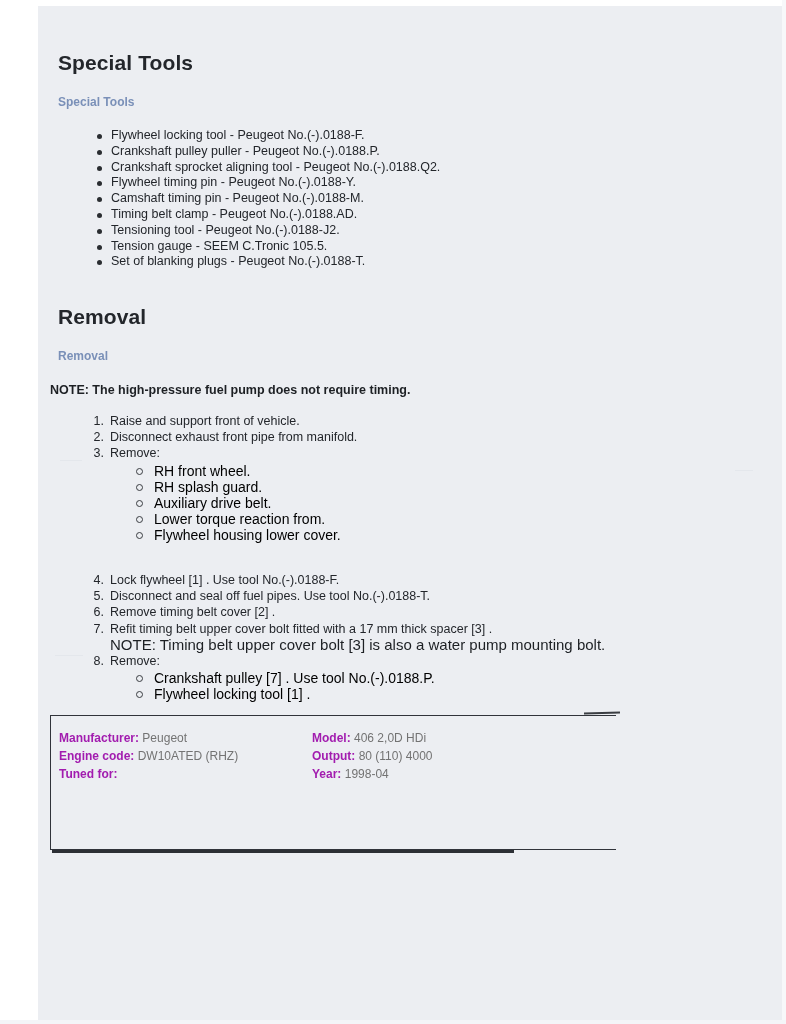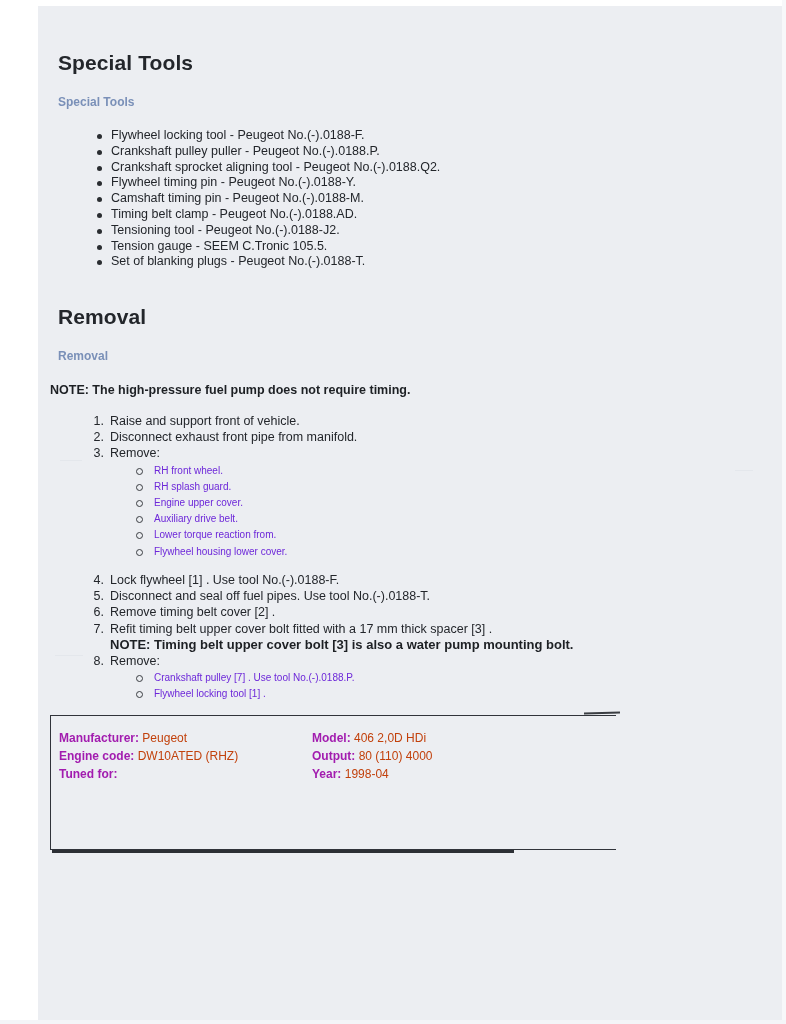--- a/index.html
+++ b/index.html
@@ -119,39 +119,39 @@
     font-size: 12.5px;
     color: #23262b;
   }
   ul.subitems {
     list-style: none;
     margin: 0;
     padding: 0;
   }
   ul.subitems li {
     position: relative;
-    font-size: 10px;
-    color: #6d28d9;
+    font-size: 14px;
+    color: #000000;
     line-height: 16.2px;
     padding-left: 22px;
   }
   ul.subitems li::before {
     content: "";
     position: absolute;
     left: 4px;
     top: 5px;
     width: 5px;
     height: 5px;
     border-radius: 50%;
     border: 1px solid #3a3d42;
     background: transparent;
   }
   .step-note {
-    font-size: 13px;
-    font-weight: bold;
+    font-size: 15px;
+    font-weight: normal;
     color: #1d2024;
     line-height: 16.2px;
   }
   
   .info-box {
     position: absolute;
     left: 12px;
     top: 682px;
     width: 566px;
     height: 135px;
@@ -193,21 +193,21 @@
     color: #23262b;
     line-height: 18px;
   }
   .info-col.left { left: 9px; }
   .info-col.right { left: 262px; }
   .info-row { white-space: nowrap; }
   .info-label {
     font-weight: bold;
     color: #a21caf;
   }
-  .info-value { color: #c2410c; }
+  .info-value { color: #737373; }
   
   .artifact {
     position: absolute;
     background: #dfe2e8;
     opacity: 0.55;
   }
 </style>
 </head>
 <body>
 
@@ -261,21 +261,20 @@
           <span>Raise and support front of vehicle.</span>
         </li>
         <li>
           <span>Disconnect exhaust front pipe from manifold.</span>
         </li>
         <li>
           <span>Remove:</span>
           <ul class="subitems" style="margin-left:22px; margin-top:1px;">
             <li>RH front wheel.</li>
             <li>RH splash guard.</li>
-            <li>Engine upper cover.</li>
             <li>Auxiliary drive belt.</li>
             <li>Lower torque reaction from.</li>
             <li>Flywheel housing lower cover.</li>
           </ul>
         </li>
       </ol>
 
       <ol class="steps" style="position:absolute; left:38px; top:539px; width:640px; counter-reset: stepcounter 3;">
         <li>
           <span>Lock flywheel [1] . Use tool No.(-).0188-F.</span>

